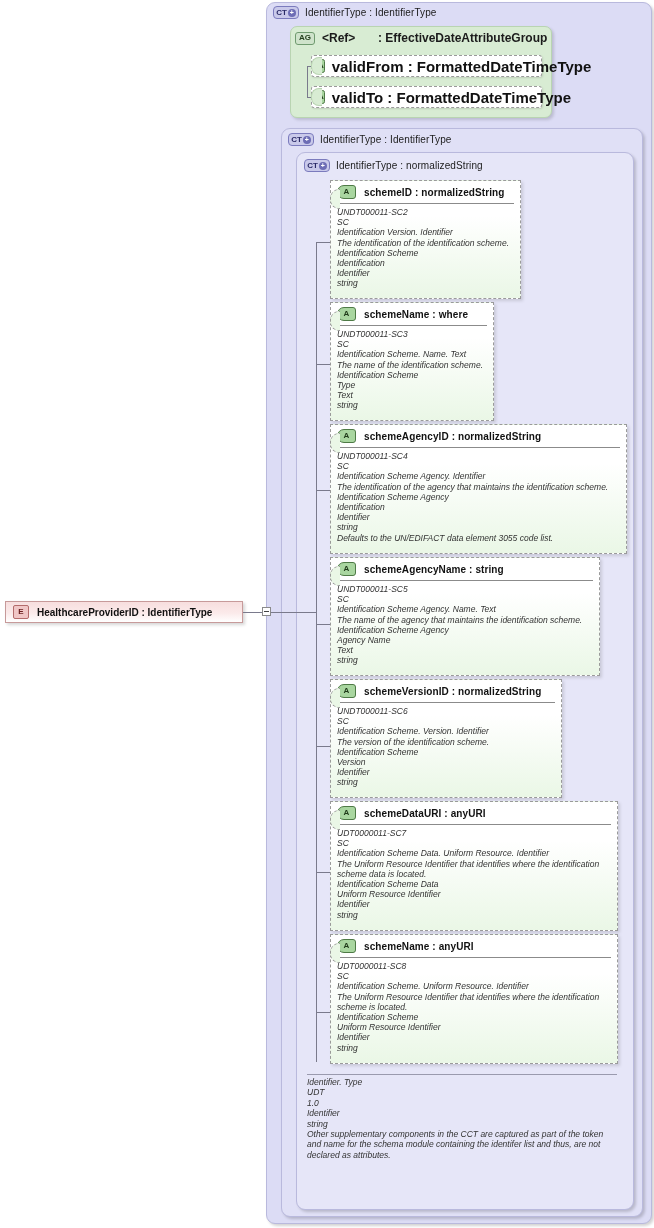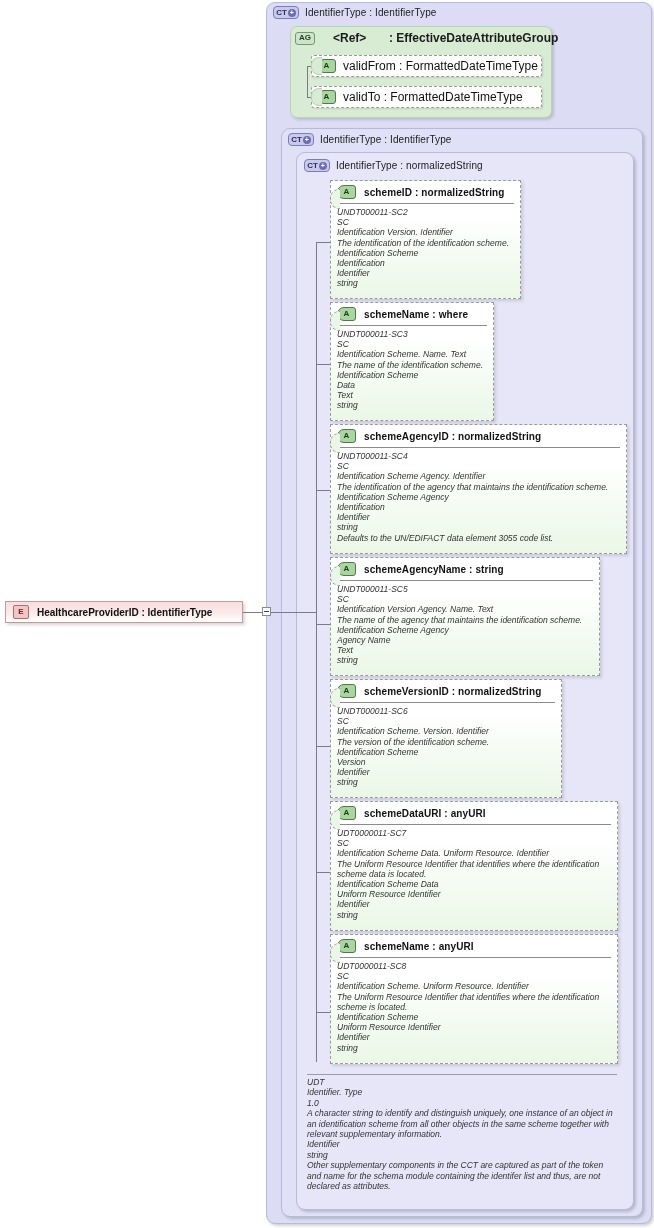--- a/index.html
+++ b/index.html
@@ -75,38 +75,38 @@
 
   
   .ag-panel{
     position:absolute;
     background:#d8ecd3;
     border:1px solid #b9d4b2;
     border-radius:7px;
     box-shadow:2px 2px 3px rgba(0,0,0,0.15);
     box-sizing:border-box;
   }
-  .ag-head{position:absolute;display:flex;align-items:center;gap:18px;white-space:nowrap;}
+  .ag-head{position:absolute;display:flex;align-items:center;gap:7px;white-space:nowrap;}
   .ag-title{font-size:12px;font-weight:bold;color:#1b1b1b;}
   .ag-title .ref{display:inline-block;min-width:56px;}
 
   
   .attr-pill{
     position:absolute;
     border:1px dashed #9a9a9a;
     background:#ffffff;
     border-radius:3px;
     box-sizing:border-box;
     display:flex;align-items:center;
     padding-left:5px;
     gap:7px;
     white-space:nowrap;
     box-shadow:1px 1px 2px rgba(0,0,0,0.12);
   }
-  .attr-pill .label{font-size:12px;font-weight:normal;color:#111;}
+  .attr-pill .label{font-size:15px;font-weight:bold;color:#111;}
 
   
   .notch{
     position:absolute;left:-1px;top:50%;transform:translateY(-50%);
     width:10px;height:16px;
     background:#d8ecd3;
     border-radius:8px 0 0 8px;
     border:1px solid #b9d4b2;border-right:none;
   }
 
@@ -279,21 +279,21 @@
       <span class="badge badge-a">A</span>
       <span class="title">schemeName : where</span>
     </div>
     <div class="rule"></div>
     <div class="doc">
       <div>UNDT000011-SC3</div>
       <div>SC</div>
       <div>Identification Scheme. Name. Text</div>
       <div>The name of the identification scheme.</div>
       <div>Identification Scheme</div>
-      <div>Data</div>
+      <div>Type</div>
       <div>Text</div>
       <div>string</div>
     </div>
   </div>
 
   <div class="attr-card" style="left:330px;top:424px;width:297px;height:130px;">
     <span class="cnotch"></span>
     <div class="card-head">
       <span class="badge badge-a">A</span>
       <span class="title">schemeAgencyID : normalizedString</span>
@@ -315,21 +315,21 @@
   <div class="attr-card" style="left:330px;top:557px;width:270px;height:119px;">
     <span class="cnotch"></span>
     <div class="card-head">
       <span class="badge badge-a">A</span>
       <span class="title">schemeAgencyName : string</span>
     </div>
     <div class="rule"></div>
     <div class="doc">
       <div>UNDT000011-SC5</div>
       <div>SC</div>
-      <div>Identification Version Agency. Name. Text</div>
+      <div>Identification Scheme Agency. Name. Text</div>
       <div>The name of the agency that maintains the identification scheme.</div>
       <div>Identification Scheme Agency</div>
       <div>Agency Name</div>
       <div>Text</div>
       <div>string</div>
     </div>
   </div>
 
   <div class="attr-card" style="left:330px;top:679px;width:232px;height:119px;">
     <span class="cnotch"></span>
@@ -384,24 +384,23 @@
       <div>Identification Scheme</div>
       <div>Uniform Resource Identifier</div>
       <div>Identifier</div>
       <div>string</div>
     </div>
   </div>
 
   <div class="annot-rule" style="left:307px;top:1074px;width:310px;"></div>
 
   <div class="annot" style="left:307px;top:1077px;width:312px;">
+    <div>Identifier. Type</div>
     <div>UDT</div>
-    <div>Identifier. Type</div>
     <div>1.0</div>
-    <div>A character string to identify and distinguish uniquely, one instance of an object in an identification scheme from all other objects in the same scheme together with relevant supplementary information.</div>
     <div>Identifier</div>
     <div>string</div>
     <div>Other supplementary components in the CCT are captured as part of the token and name for the schema module containing the identifer list and thus, are not declared as attributes.</div>
   </div>
 
   <div class="elem-box" style="left:5px;top:601px;width:238px;height:22px;">
     <span class="badge badge-e">E</span>
     <span class="title">HealthcareProviderID : IdentifierType</span>
   </div>
 

